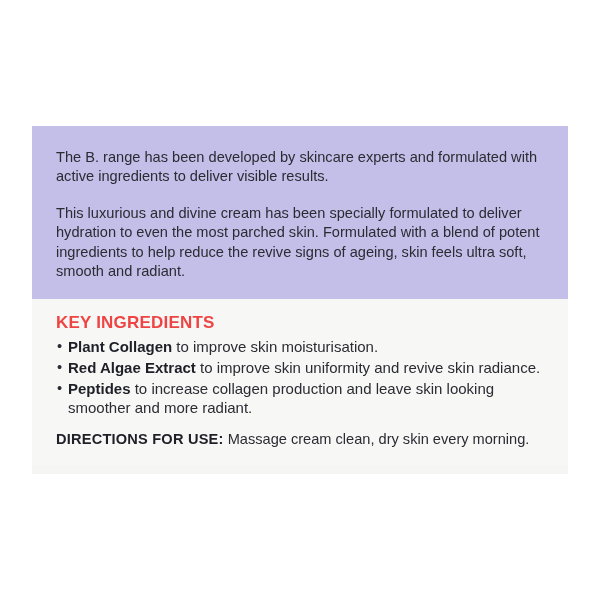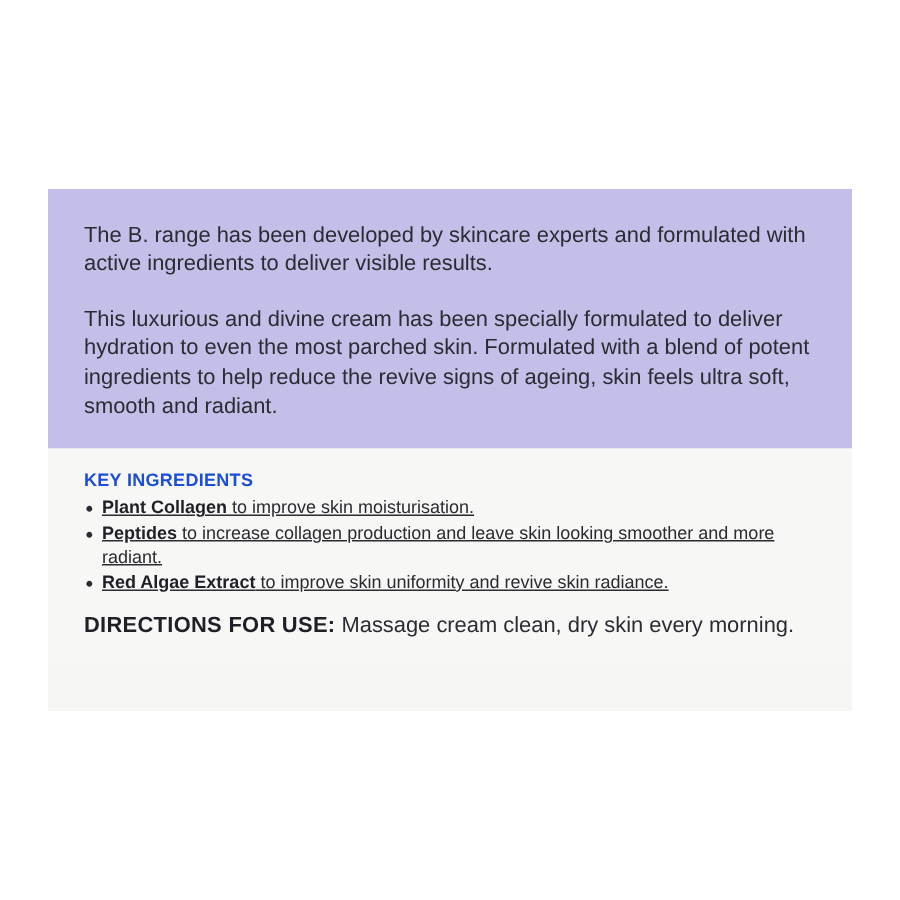--- a/index.html
+++ b/index.html
@@ -42,39 +42,38 @@
   p {
     margin: 0;
     color: #2b2b33;
     font-size: 14.6px;
     line-height: 1.33;
   }
   .intro {
     margin-bottom: 17px;
   }
   .heading {
-    font-size: 12px;
+    font-size: 17px;
     font-weight: bold;
-    color: #1d4ed8;
+    color: #ef4444;
     letter-spacing: 0.2px;
     margin: 0 0 4px 0;
   }
   ul.ingredients {
     list-style: none;
     margin: 0 0 12px 0;
     padding: 0;
   }
   ul.ingredients li {
     position: relative;
     padding-left: 12px;
-    font-size: 12px;
+    font-size: 15px;
     line-height: 1.31;
     color: #2b2b33;
     margin-bottom: 1px;
-    text-decoration: underline;
   }
   ul.ingredients li::before {
     content: "\2022";
     position: absolute;
     left: 1px;
     top: 0;
     font-size: 14.6px;
     color: #2b2b33;
   }
   ul.ingredients li b {
@@ -104,24 +103,24 @@
     </div>
 
     <div class="white-block">
       <div class="heading">KEY INGREDIENTS</div>
 
       <ul class="ingredients">
         <li>
           <b>Plant Collagen</b><span> to improve skin moisturisation.</span>
         </li>
         <li>
-          <b>Peptides</b><span> to increase collagen production and leave skin looking smoother and more radiant.</span>
+          <b>Red Algae Extract</b><span> to improve skin uniformity and revive skin radiance.</span>
         </li>
         <li>
-          <b>Red Algae Extract</b><span> to improve skin uniformity and revive skin radiance.</span>
+          <b>Peptides</b><span> to increase collagen production and leave skin looking smoother and more radiant.</span>
         </li>
       </ul>
 
       <p class="directions">
         <span class="dir-label">DIRECTIONS FOR USE:</span><span> Massage cream clean, dry skin every morning.</span>
       </p>
     </div>
 
   </div>
 </div>

